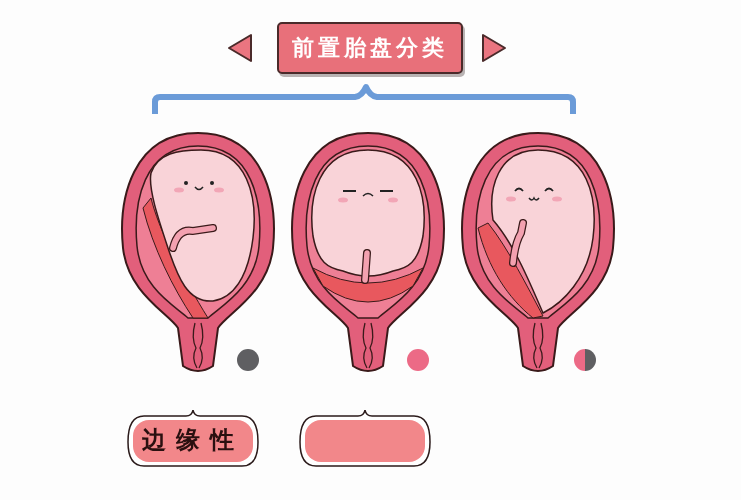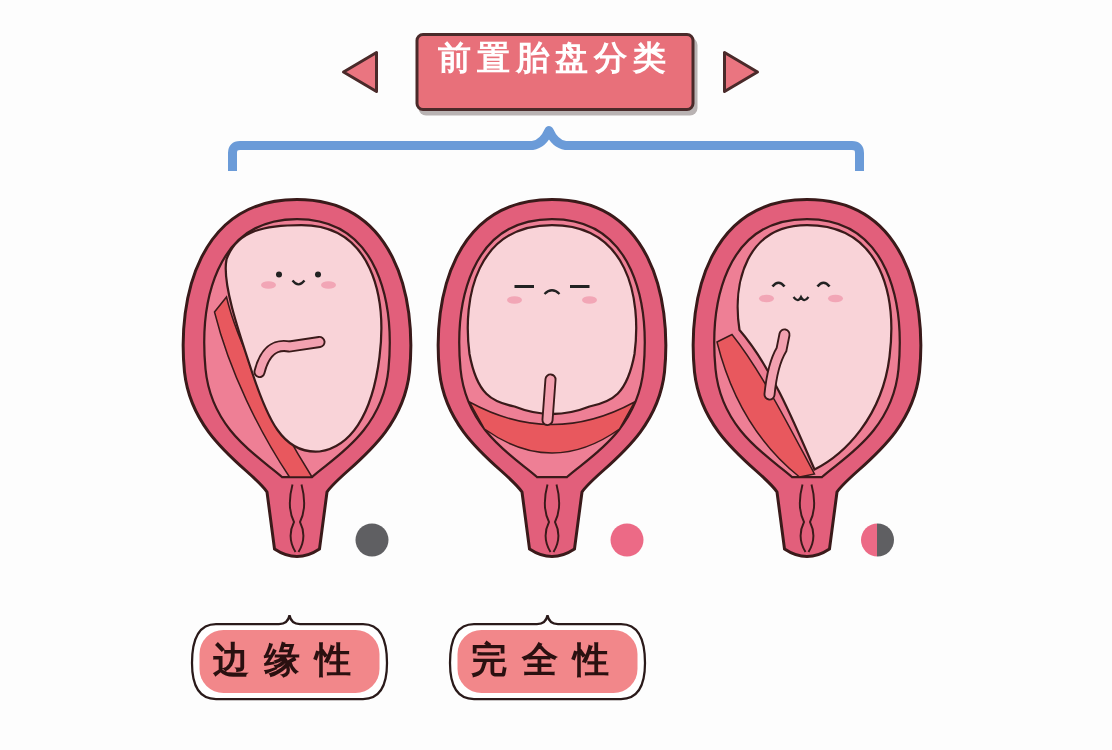--- a/index.html
+++ b/index.html
@@ -1,18 +1,18 @@
 <!DOCTYPE html>
 <html><head>
 <meta charset="utf-8">
 <style>
   html,body{margin:0;padding:0;background:#fdfdfd;}
   #stage{position:relative;width:741px;height:500px;overflow:hidden;background:#fdfdfd;font-family:"DejaVu Sans",sans-serif;}
   .abs{position:absolute;}
-  #title-box{left:277px;top:22px;width:182px;height:48px;background:#e8707a;border:2px solid #4a2a2a;border-radius:5px;box-shadow:2px 3px 0 #b9b3b3;display:flex;align-items:flex-start;justify-content:center;}
+  #title-box{left:277px;top:22px;width:182px;height:48px;background:#e8707a;border:2px solid #4a2a2a;border-radius:5px;box-shadow:2px 3px 0 #b9b3b3;display:flex;align-items:center;justify-content:center;}
   #title-text{color:#fff;font-weight:bold;font-size:22px;letter-spacing:4px;}
   .arrow{top:33px;}
   .label-bubble{top:410px;height:60px;}
   .label-text{position:absolute;left:0;right:0;top:14px;text-align:center;font-weight:bold;font-size:24px;letter-spacing:10px;color:#2a1010;}
   .dot{width:22px;height:22px;border-radius:50%;}
 </style>
 </head>
 <body>
 
 <div id="stage">
@@ -88,17 +88,16 @@
       <rect x="9" y="10" width="120" height="42" rx="16" fill="#f2878a"></rect>
     </svg>
     <span class="label-text">边缘性</span>
   </div>
 
   <div class="abs label-bubble" style="left:296px;width:138px;">
     <svg width="138" height="60" viewBox="0 0 138 60" style="position:absolute;left:0;top:0;">
       <path d="M20,6 L62,6 Q68,6 69,0 Q70,6 76,6 L118,6 Q134,6 134,32 Q134,56 118,56 L20,56 Q4,56 4,32 Q4,6 20,6 Z" fill="#fff" stroke="#2a1a1a" stroke-width="1.5"></path>
       <rect x="9" y="10" width="120" height="42" rx="16" fill="#f2878a"></rect>
     </svg>
-    <span class="label-text">完全性</span>
   </div>
 
 
 </div>
 
 </body></html>

